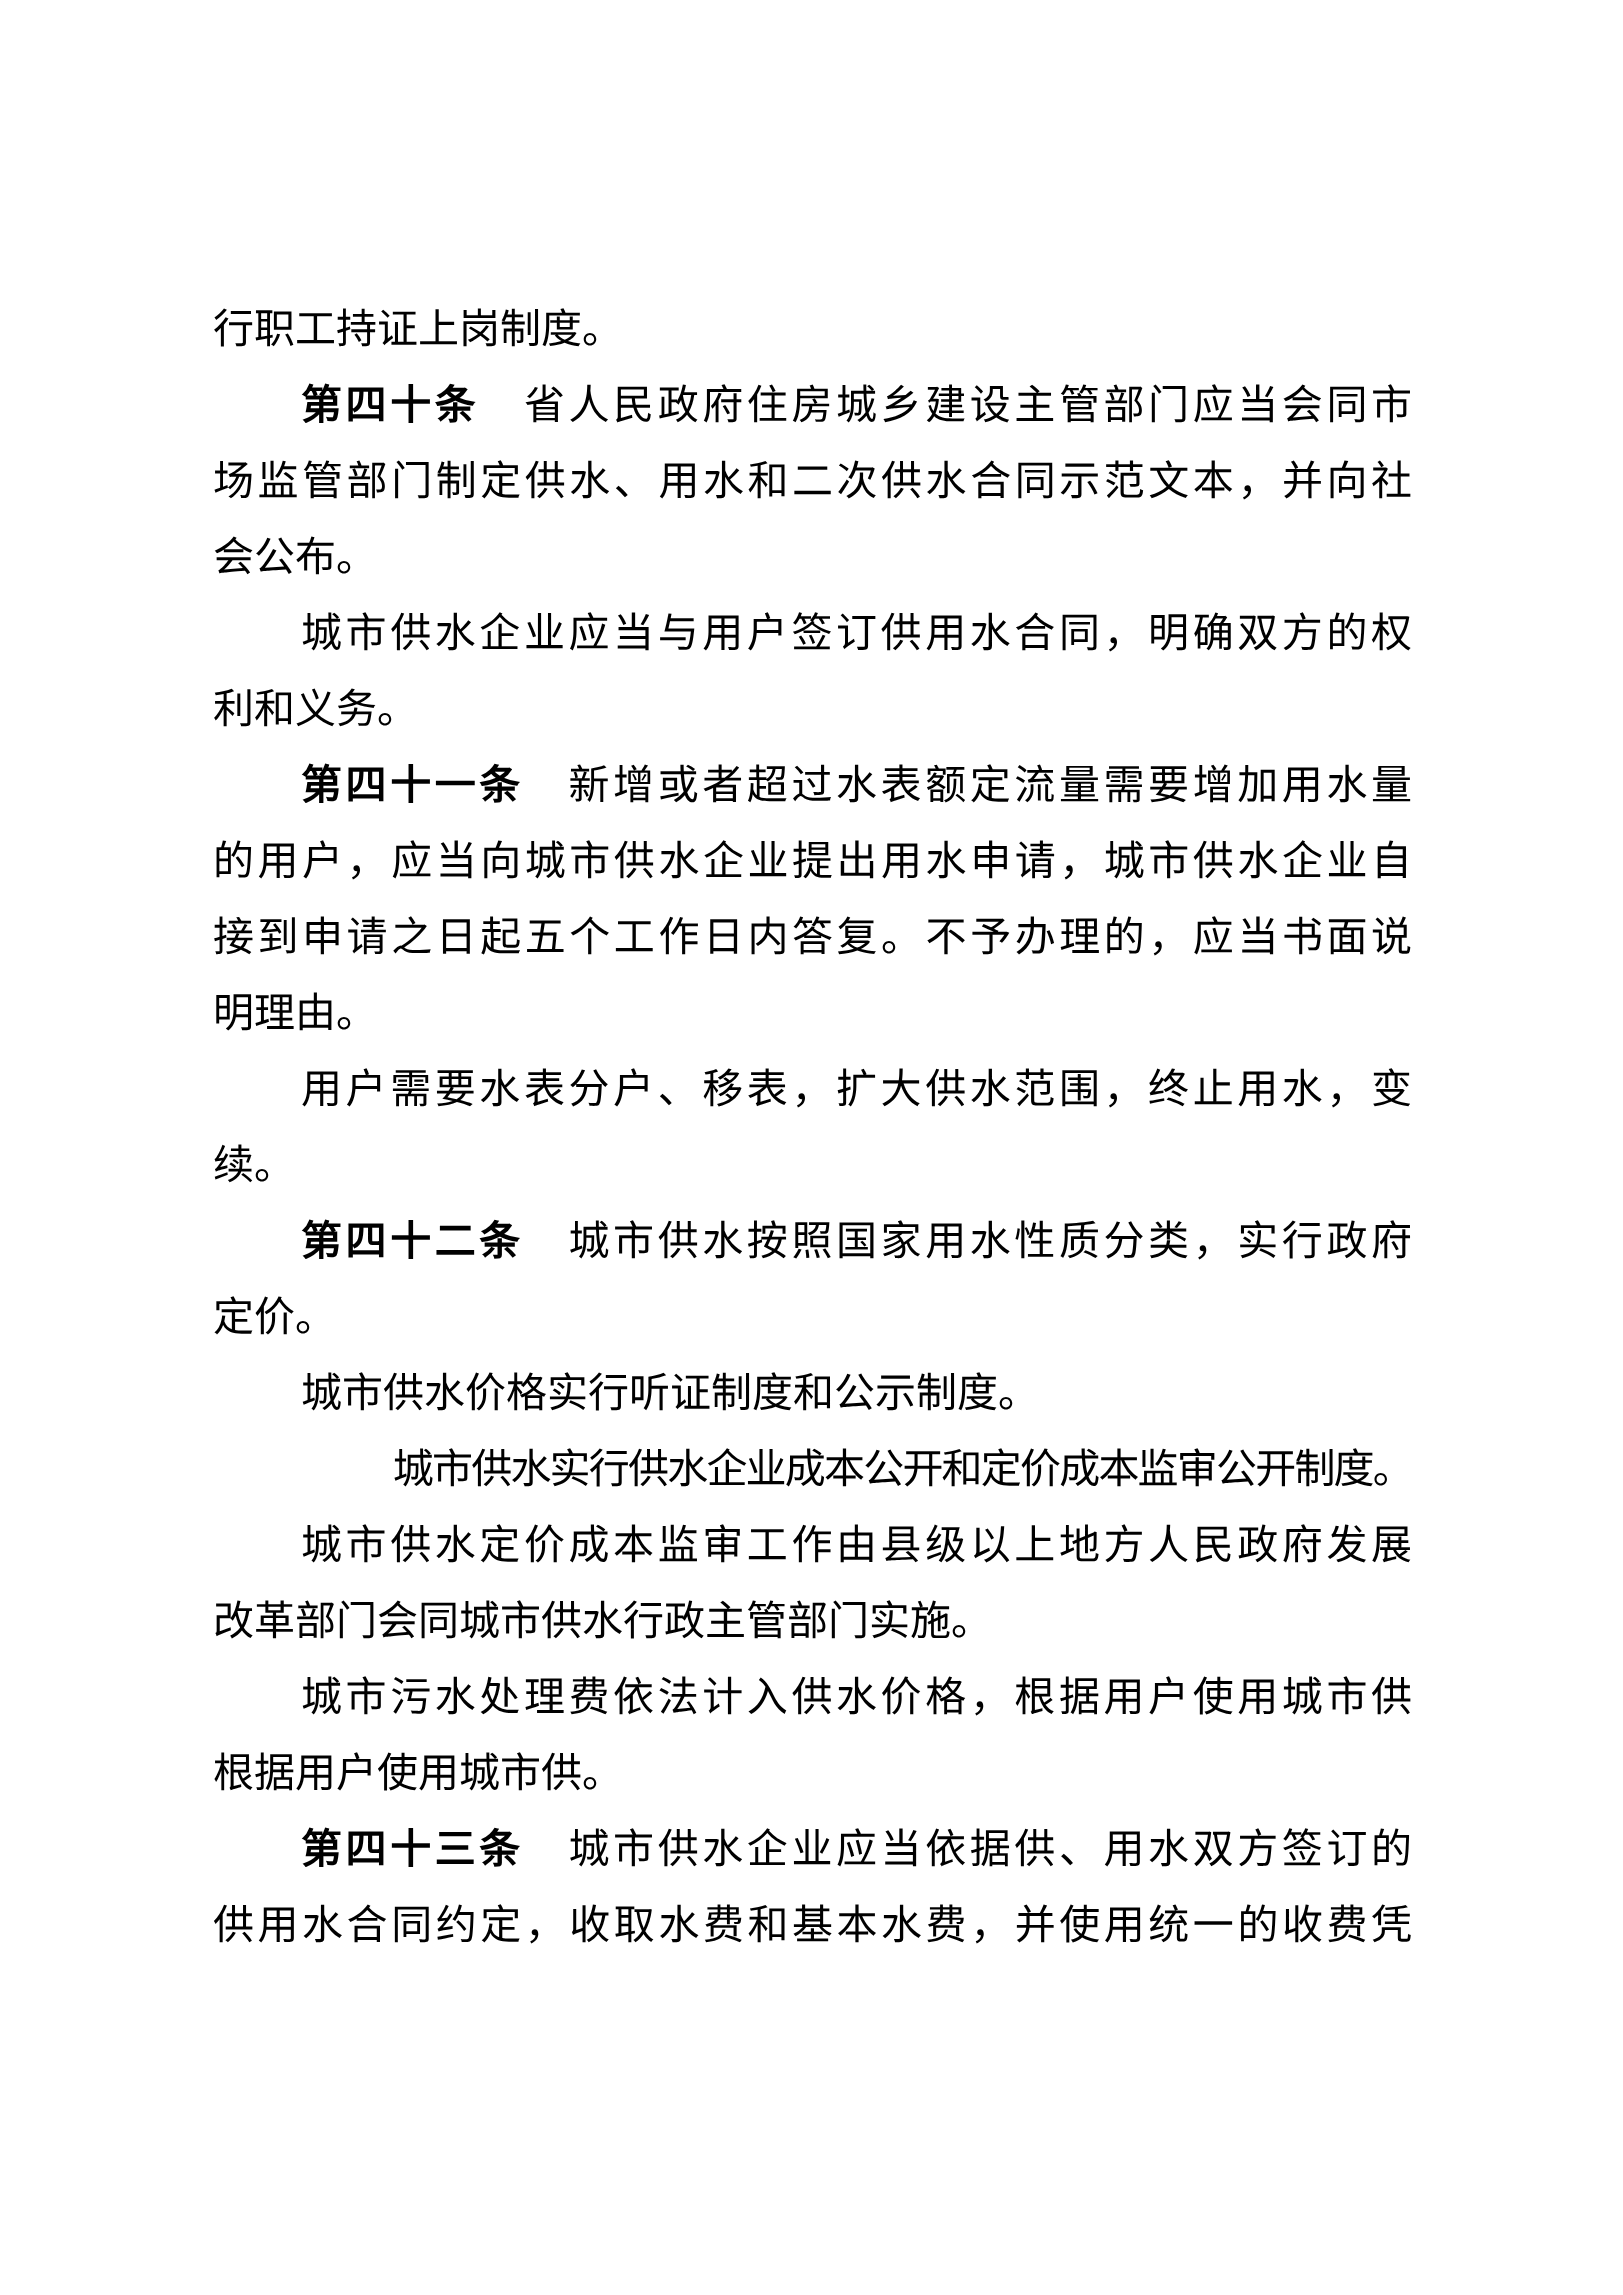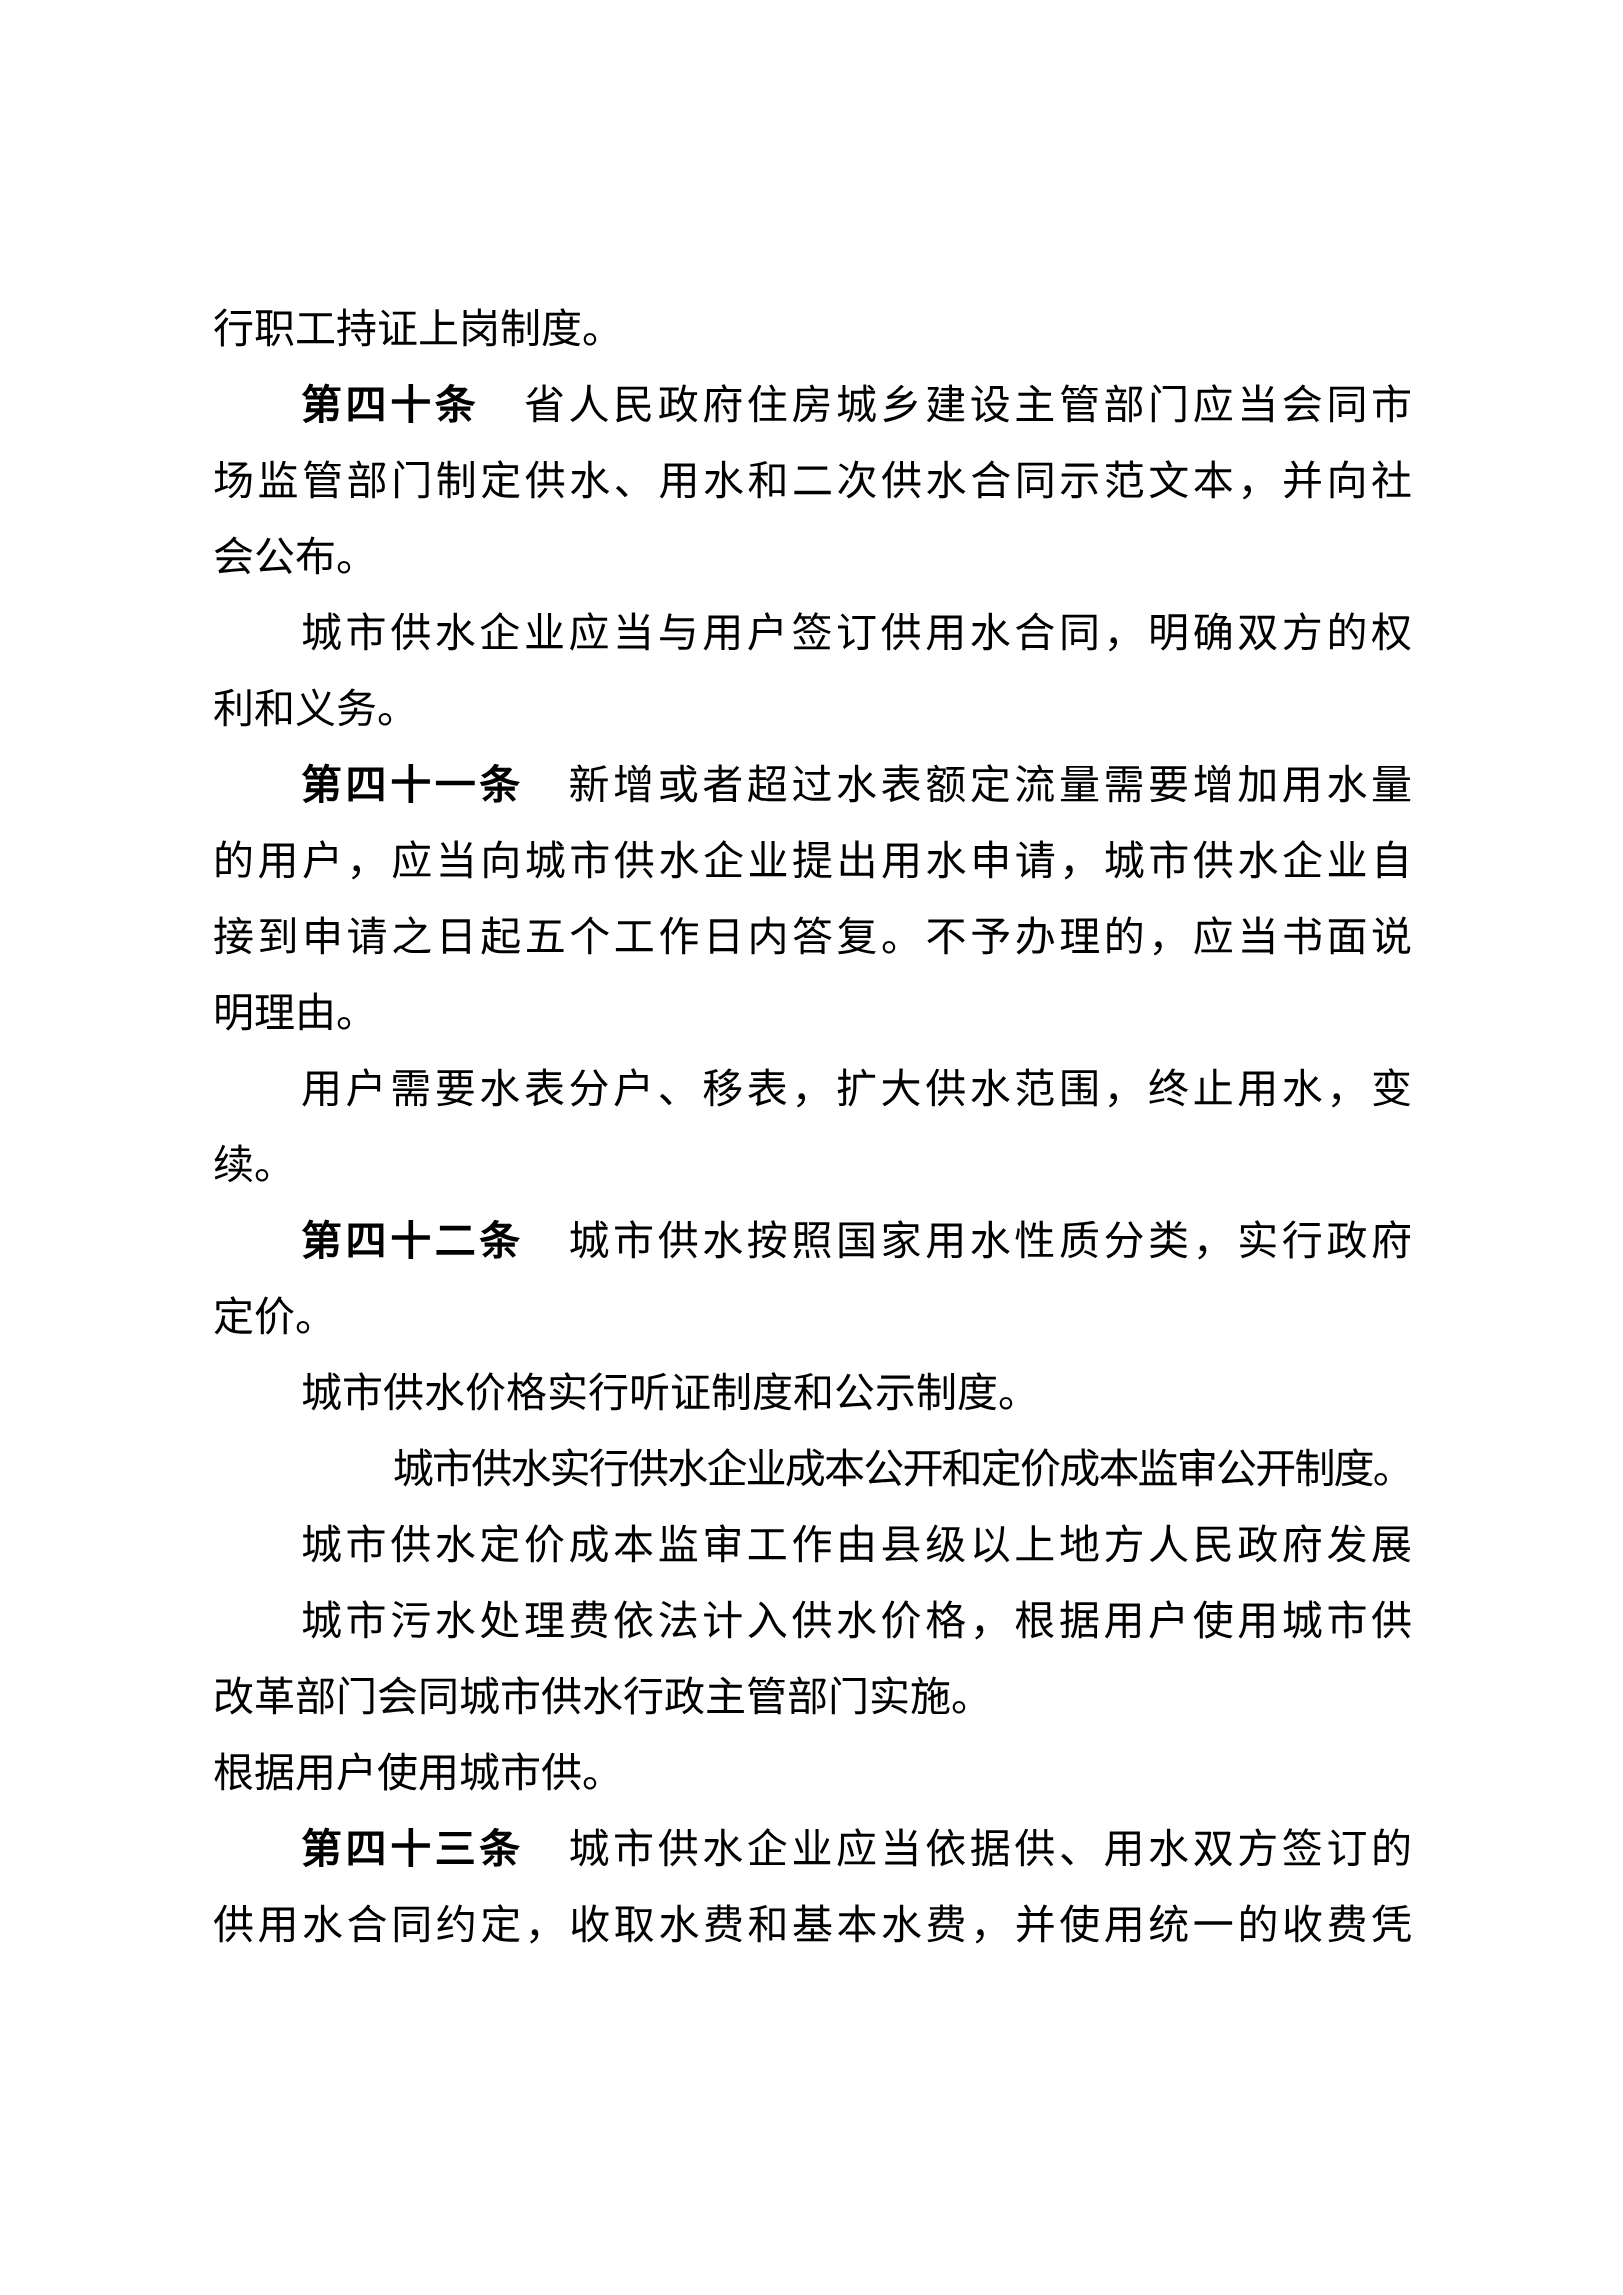--- a/index.html
+++ b/index.html
@@ -63,20 +63,20 @@
       <div class="line justify"><span class="txt">的用户，应当向城市供水企业提出用水申请，城市供水企业自</span></div>
       <div class="line justify"><span class="txt">接到申请之日起五个工作日内答复。不予办理的，应当书面说</span></div>
       <div class="line"><span class="txt">明理由。</span></div>
       <div class="line indent justify"><span class="txt">用户需要水表分户、移表，扩大供水范围，终止用水，变</span></div>
       <div class="line"><span class="txt">续。</span></div>
       <div class="line indent justify"><b class="art">第四十二条</b><span class="txt">　城市供水按照国家用水性质分类，实行政府</span></div>
       <div class="line"><span class="txt">定价。</span></div>
       <div class="line indent"><span class="txt">城市供水价格实行听证制度和公示制度。</span></div>
       <div class="line indent compress"><span class="txt">城市供水实行供水企业成本公开和定价成本监审公开制度。</span></div>
       <div class="line indent justify"><span class="txt">城市供水定价成本监审工作由县级以上地方人民政府发展</span></div>
+      <div class="line"><span class="txt">改革部门会同城市供水行政主管部门实施。</span></div>
       <div class="line indent justify"><span class="txt">城市污水处理费依法计入供水价格，根据用户使用城市供</span></div>
-      <div class="line"><span class="txt">改革部门会同城市供水行政主管部门实施。</span></div>
       <div class="line"><span class="txt">根据用户使用城市供。</span></div>
       <div class="line indent justify"><b class="art">第四十三条</b><span class="txt">　城市供水企业应当依据供、用水双方签订的</span></div>
       <div class="line justify"><span class="txt">供用水合同约定，收取水费和基本水费，并使用统一的收费凭</span></div>
     </div>
 </div>
 
 
 </body></html>

